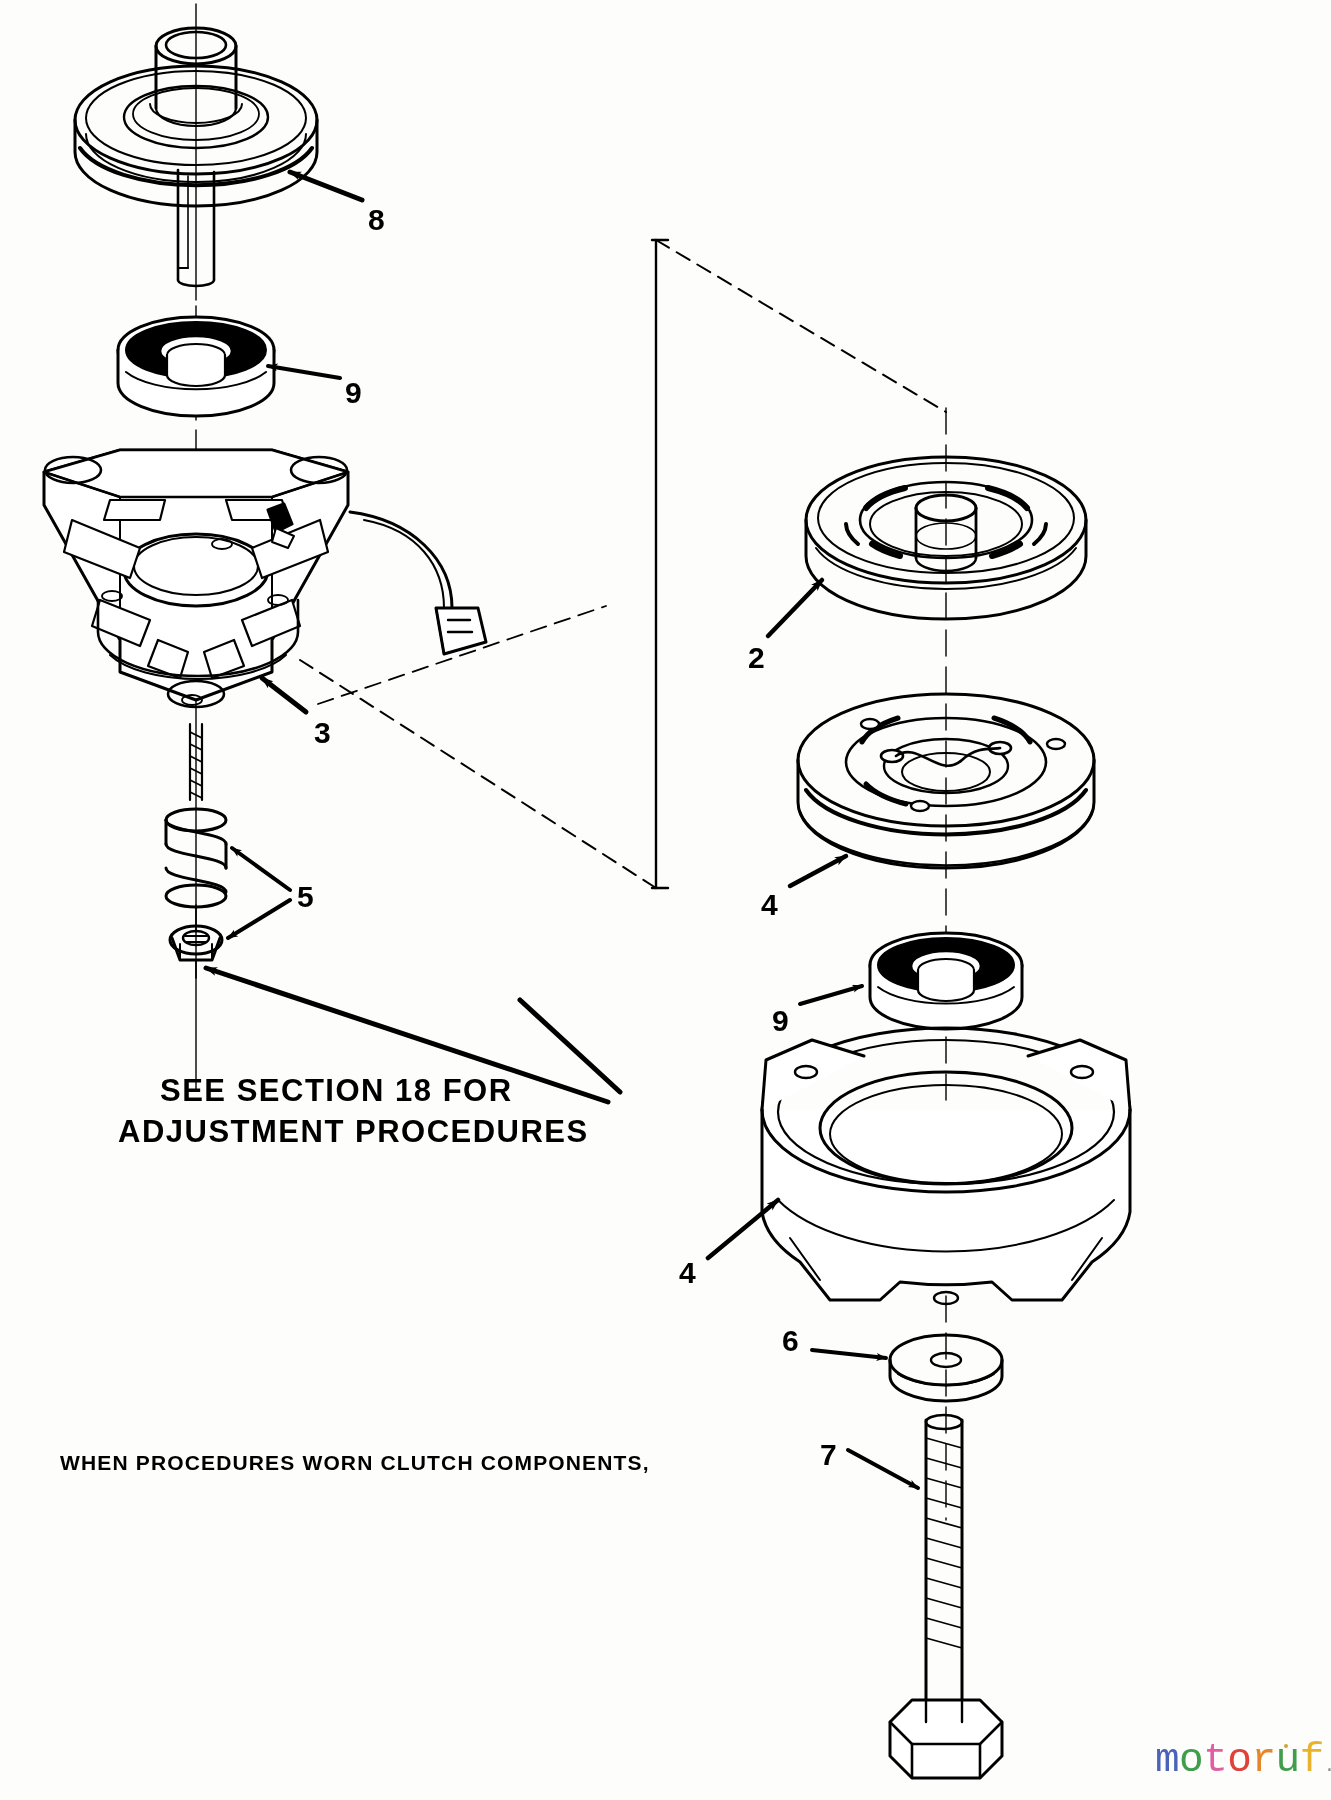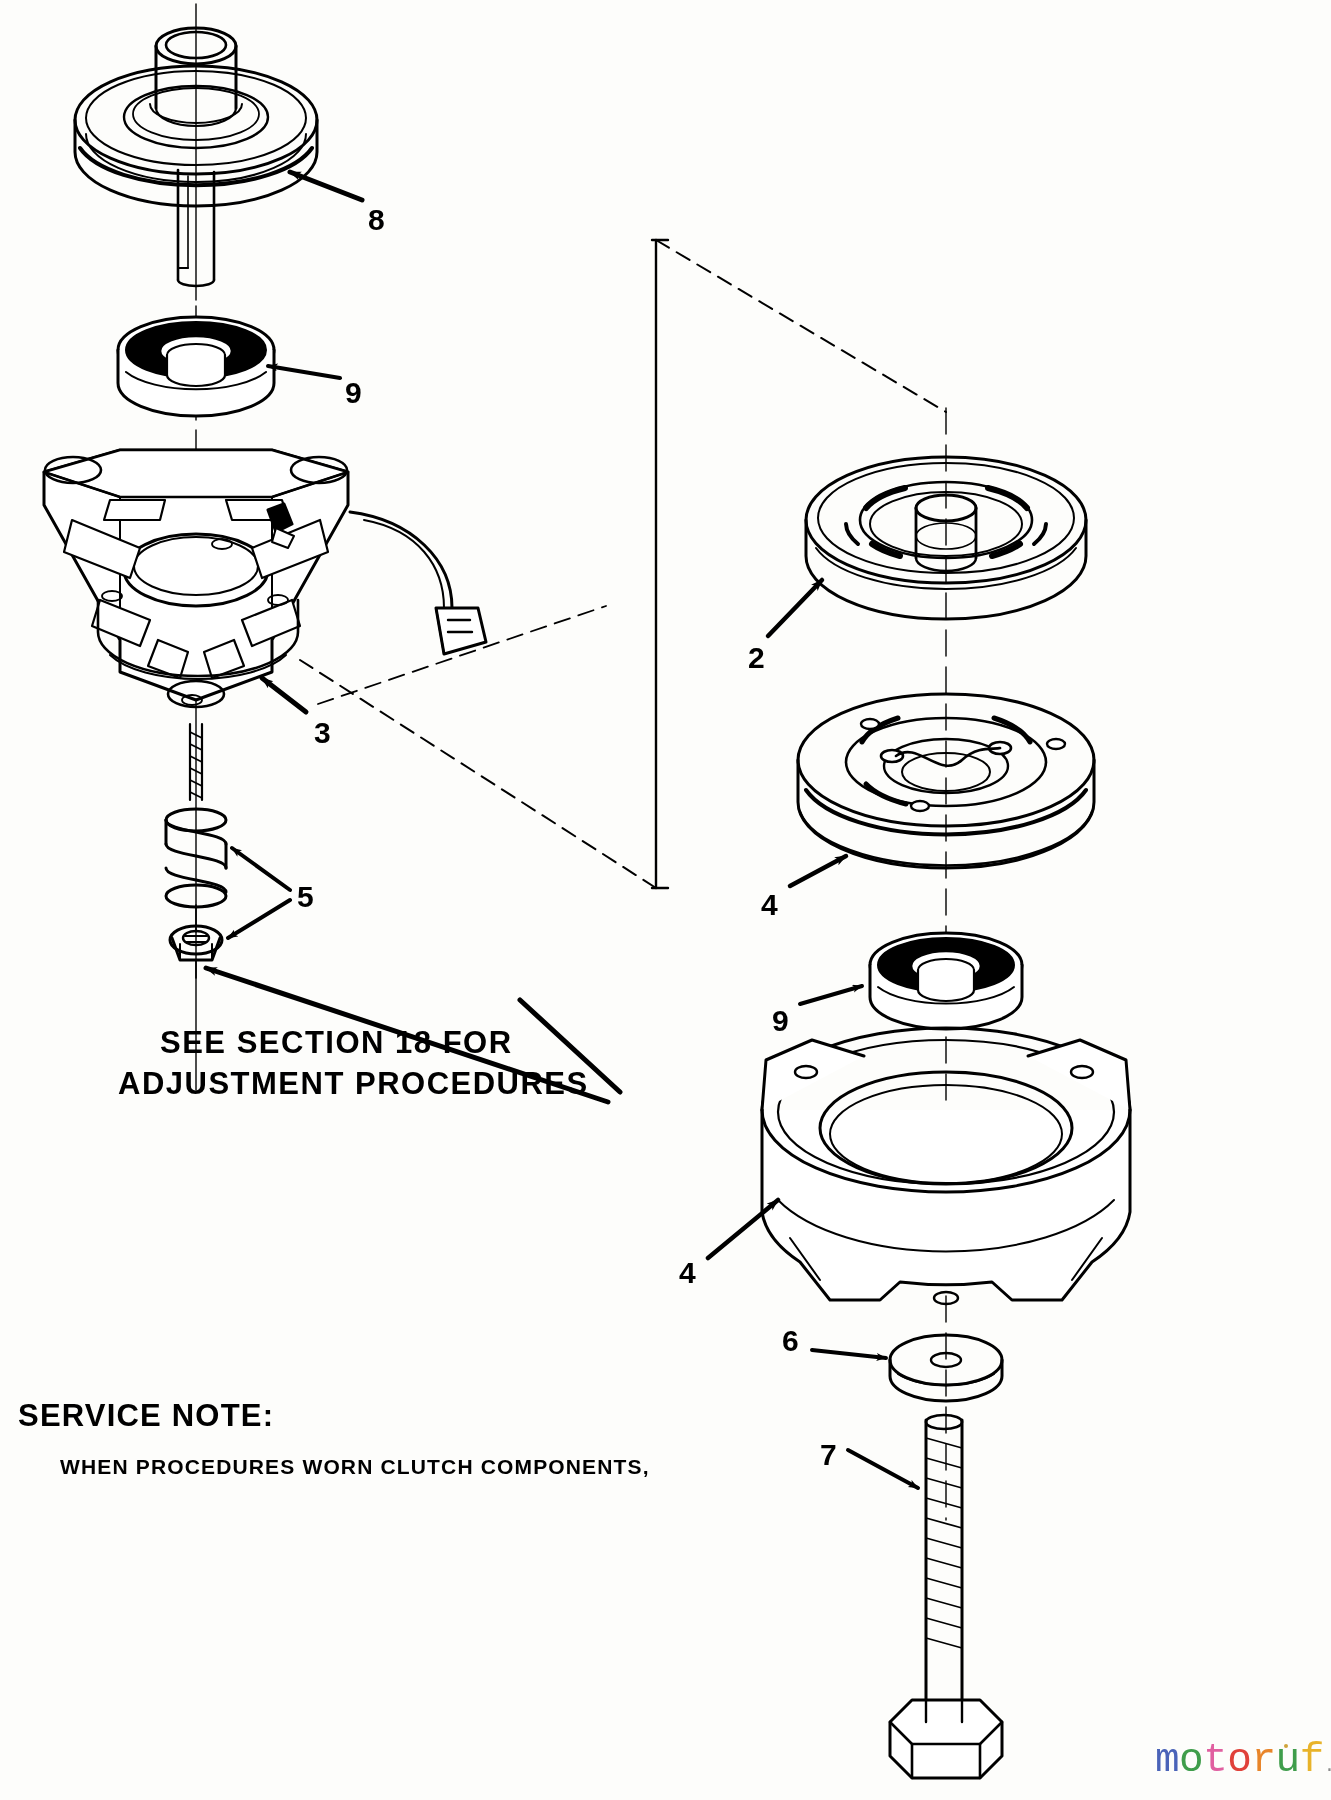--- a/index.html
+++ b/index.html
@@ -2,21 +2,21 @@
 <html><head>
 <meta charset="utf-8">
 <style>
   html,body{margin:0;padding:0;background:#fdfdfb;}
   body{width:1331px;height:1800px;position:relative;overflow:hidden;
        font-family:"Liberation Sans","DejaVu Sans",sans-serif;color:#000;}
   #stage{position:absolute;inset:0;}
   svg.art{position:absolute;left:0;top:0;width:1331px;height:1800px;}
   .callout{position:absolute;font-weight:bold;font-size:30px;line-height:1;
            font-family:"Liberation Sans","DejaVu Sans",sans-serif;color:#000;}
-  .noteblock{position:absolute;}
+  .noteblock{position:absolute;margin-top:48px;}
   .note-line{font-weight:bold;letter-spacing:1.2px;white-space:nowrap;color:#000;}
   #seeSection{left:160px;top:1022px;}
   #seeSection .note-line{font-size:31px;line-height:41px;letter-spacing:1.5px;}
   #seeSection .l2{margin-left:-42px;}
   #serviceNote{left:18px;top:1398px;}
   #serviceNote .title{font-size:31px;font-weight:bold;letter-spacing:1.2px;margin-bottom:16px;}
   #serviceNote .body{font-size:21px;line-height:33px;font-weight:bold;letter-spacing:1.15px;margin-left:42px;}
   #watermark{position:absolute;left:1155px;top:1740px;
              font-family:Liberation Mono, monospace;
              font-size:41px;letter-spacing:-0.5px;line-height:1;text-align:center;}
@@ -324,21 +324,20 @@
   <div class="callout" style="left:679px;top:1258px;">4</div>
   <div class="callout" style="left:782px;top:1326px;">6</div>
   <div class="callout" style="left:820px;top:1440px;">7</div>
 
   <div class="noteblock" id="seeSection">
     <div class="note-line l1">SEE SECTION 18 FOR</div>
     <div class="note-line l2">ADJUSTMENT PROCEDURES</div>
   </div>
 
   <div class="noteblock" id="serviceNote">
-    <div class="title">SERVICE NOTE:</div>
     <div class="body">WHEN PROCEDURES WORN CLUTCH COMPONENTS,</div>
   </div>
 
   <div id="watermark">
     <span class="wm-dot"></span>
     <span id="wm-letters"><span style="color: rgb(74, 99, 184);">m</span><span style="color: rgb(63, 157, 75);">o</span><span style="color: rgb(224, 95, 160);">t</span><span style="color: rgb(224, 65, 58);">o</span><span style="color: rgb(232, 133, 42);">r</span><span style="color: rgb(63, 157, 75);">u</span><span style="color: rgb(232, 179, 42);">f</span></span><span class="suffix">.de</span>
   </div>
 
 </div>
 

